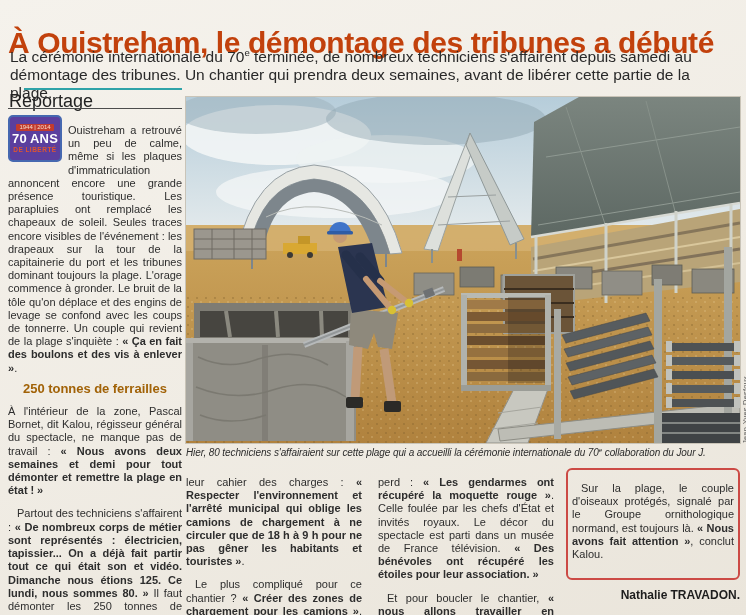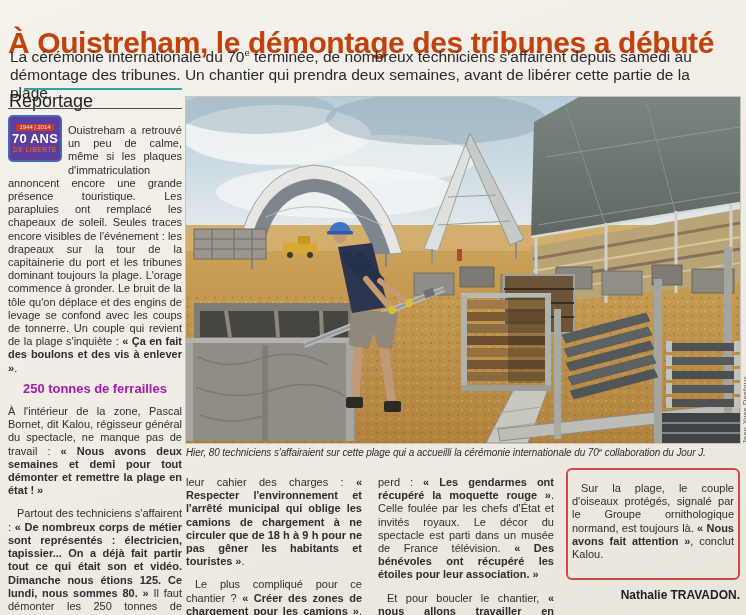--- a/index.html
+++ b/index.html
@@ -29,21 +29,21 @@
 
   .col1{position:absolute;left:8px;top:114px;width:174px;}
   .badge{
     float:left;width:54px;height:47px;margin:1px 6px 2px 0;box-sizing:border-box;
     background:#5b3f9e;border:2px solid #4668b0;border-radius:5px;
     display:flex;flex-direction:column;align-items:center;justify-content:center;gap:1px;
   }
   .badge-years{font-size:6px;line-height:7px;color:#f6ddcb;background:#c23b2e;padding:0 3px;border-radius:1px;}
   .badge-big{font-size:13px;line-height:13px;font-weight:700;color:#ffffff;letter-spacing:0.2px;}
   .badge-small{font-size:6.5px;line-height:7px;font-weight:700;color:#e2552e;letter-spacing:0.5px;}
-  .col-sub{font-size:13px;font-weight:700;text-align:center;margin:7px 0 4px 0;color:#a21caf;}
+  .col-sub{font-size:13px;font-weight:700;text-align:center;margin:7px 0 4px 0;color:#a16207;}
 
   .photo{position:absolute;left:186px;top:97px;width:554px;height:346px;outline:1px solid #c9c4b8;}
   .credit{
     position:absolute;left:741px;top:444px;width:102px;
     transform:rotate(-90deg);transform-origin:0 0;
     font-size:7.5px;color:#5a5a5a;letter-spacing:0.2px;
   }
   .caption{
     position:absolute;left:186px;top:446px;width:556px;
     font-style:italic;font-size:10px;letter-spacing:-0.1px;color:#2c2c2c;

